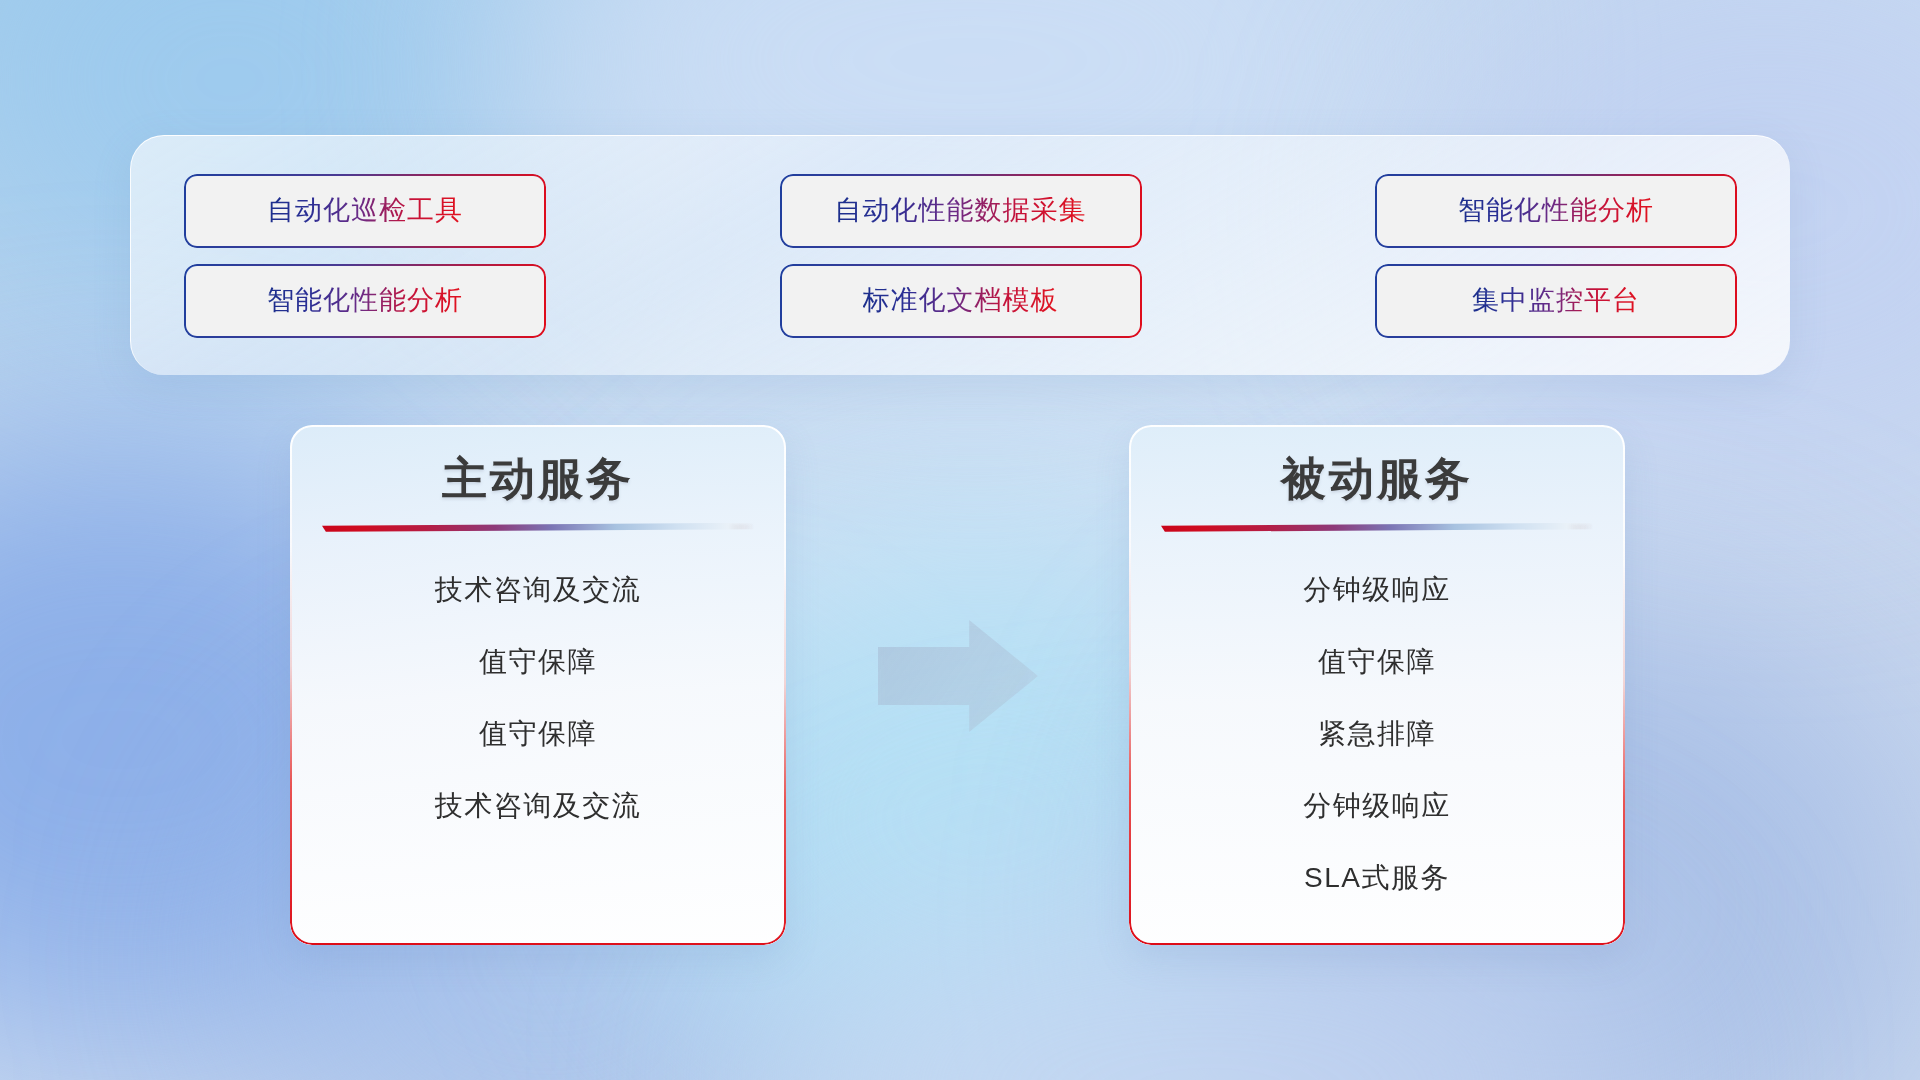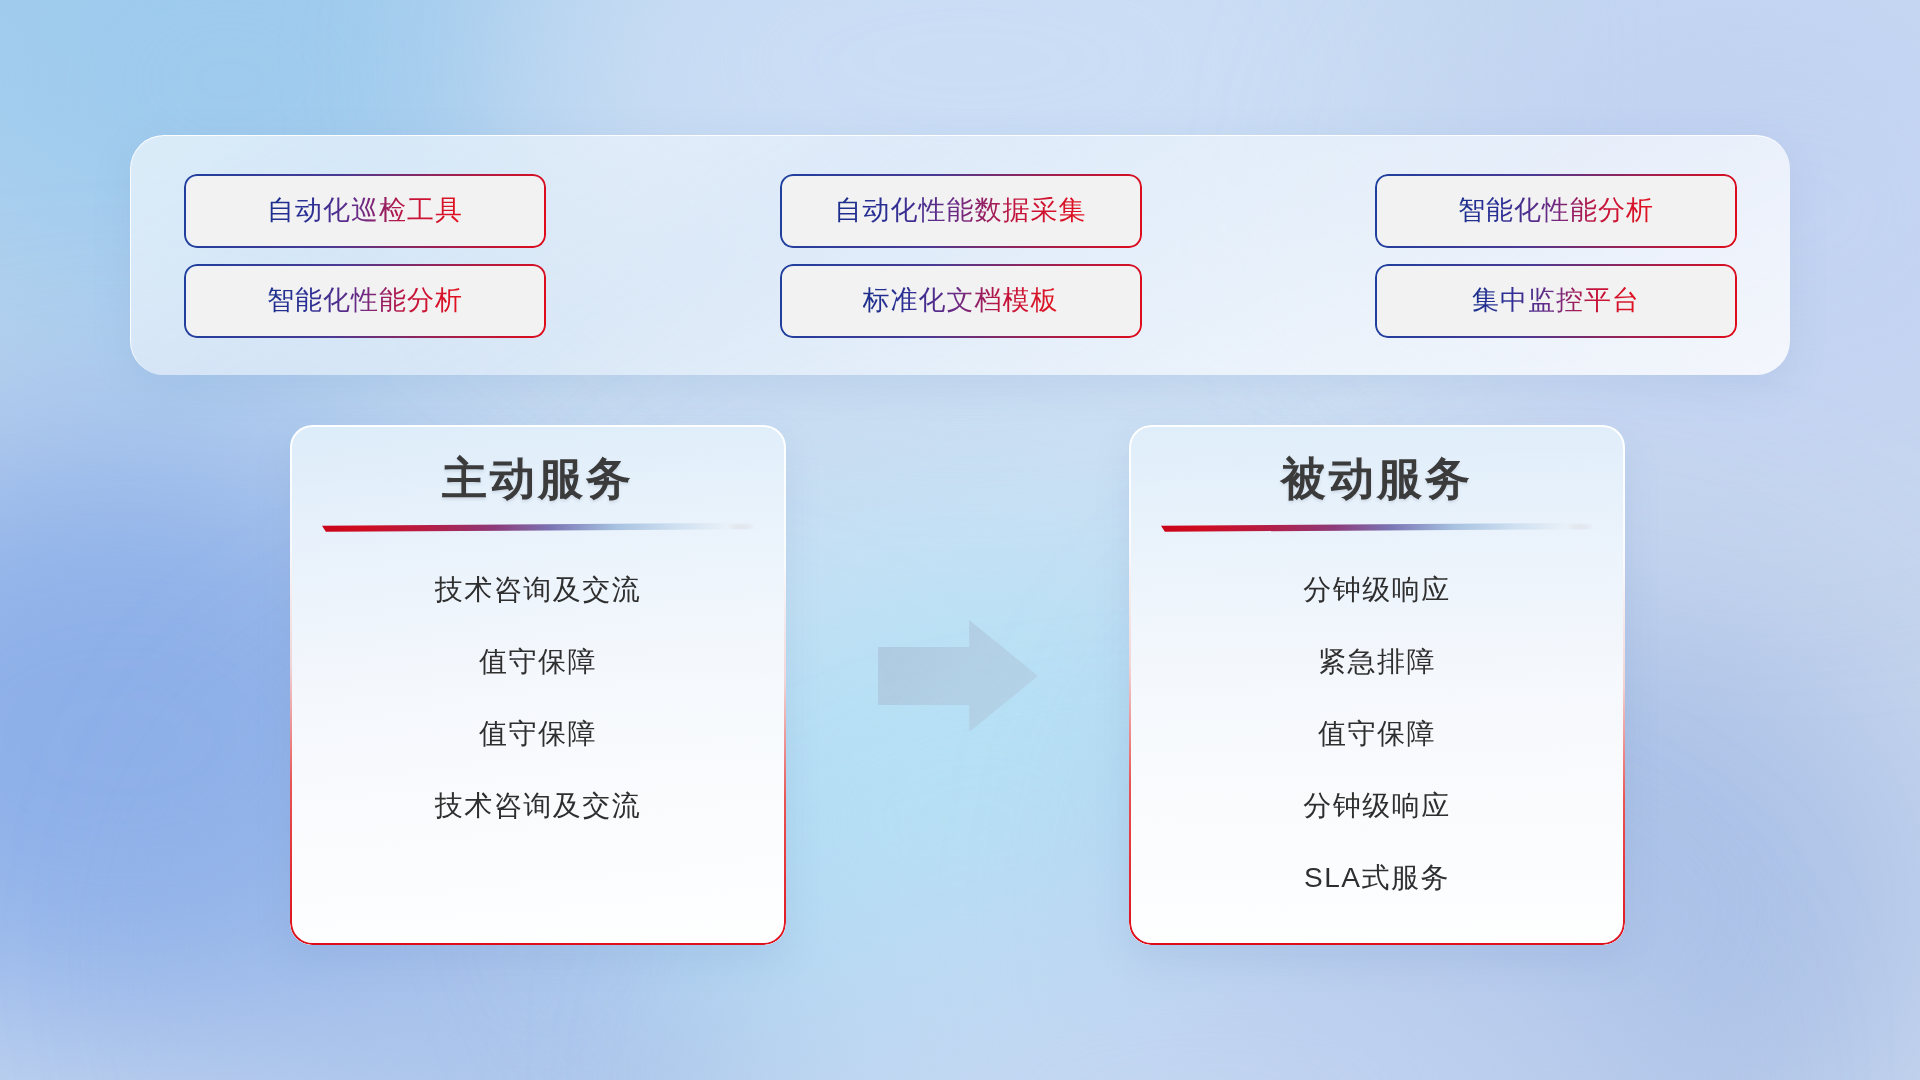--- a/index.html
+++ b/index.html
@@ -261,19 +261,19 @@
 </div>
 
 <div id="flow-arrow"></div>
 
 <div class="service-card" id="card-passive">
   <div class="card-inner">
     <div class="card-title">被动服务</div>
     <div class="card-divider"></div>
     <div class="card-list">
       <div class="card-list-item">分钟级响应</div>
+      <div class="card-list-item">值守保障</div>
       <div class="card-list-item">紧急排障</div>
-      <div class="card-list-item">值守保障</div>
       <div class="card-list-item">分钟级响应</div>
       <div class="card-list-item">SLA式服务</div>
     </div>
   </div>
 </div>
 
 </body></html>

